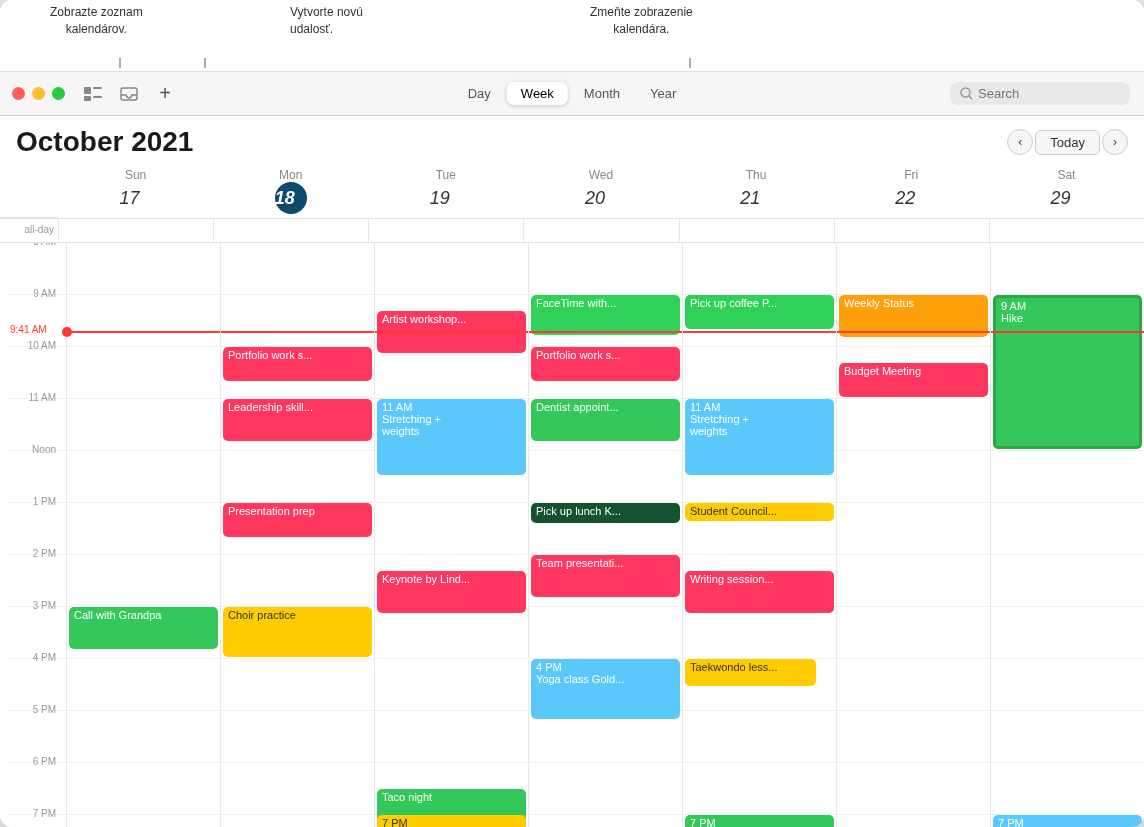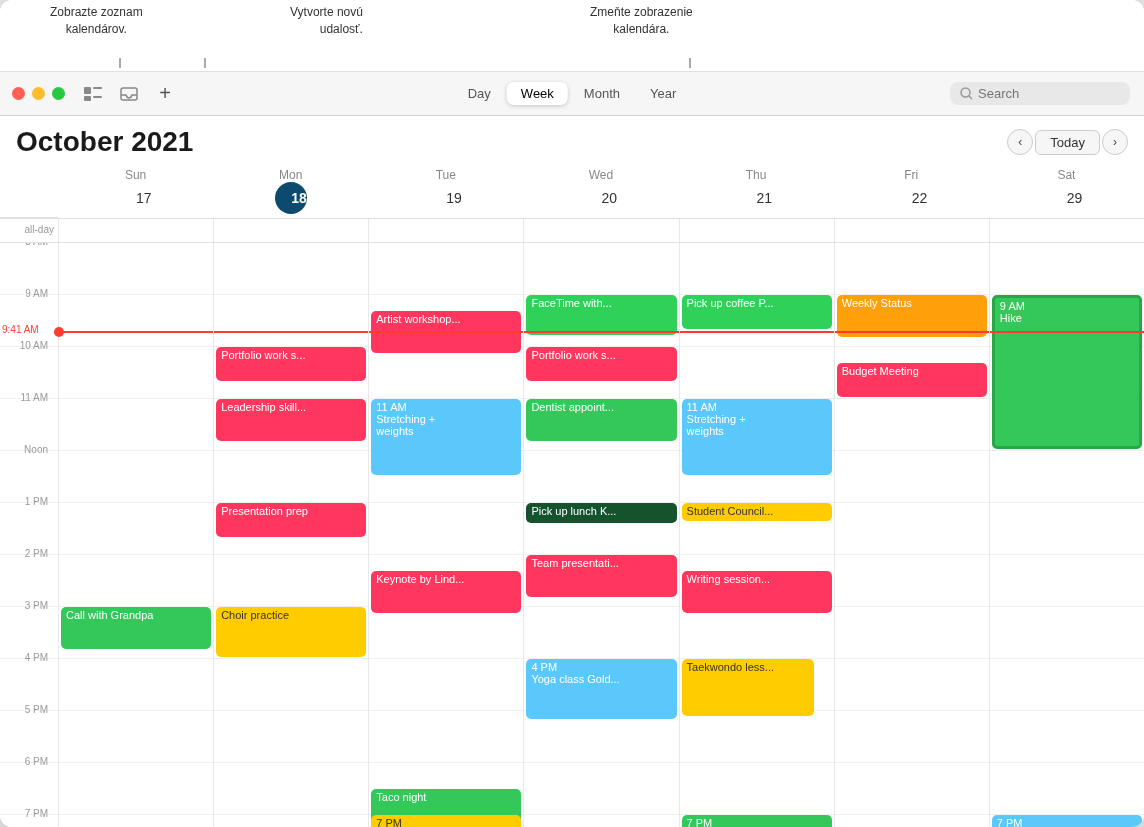--- a/index.html
+++ b/index.html
@@ -160,29 +160,30 @@
       background: #fff;
       padding: 0;
     }
     .day-header-cell {
       text-align: center;
       padding: 4px 0;
       font-size: 12px;
       color: #888;
     }
     .day-header-cell .day-num {
-      font-size: 14px;
+      font-size: 18px;
       font-weight: 400;
       color: #333;
       display: inline-block;
       width: 32px;
       height: 32px;
       line-height: 32px;
-      text-align: right;
+      text-align: left;
       border-radius: 50%;
+      font-style: italic;
     }
     .day-header-cell .day-num.today {
       background: #0c4a6e;
       color: #fff;
       font-weight: 600;
     }
     .day-label { font-size: 12px; color: #888; }
     
     .allday-row {
       display: grid;
@@ -196,20 +197,21 @@
       color: #999;
       padding: 5px 4px 0 4px;
       text-align: right;
     }
     
     .cal-grid-wrap {
       flex: 1;
       overflow-y: auto;
       position: relative;
       background: #fff;
+      padding-left: 8px;
     }
     .cal-grid {
       display: grid;
       grid-template-columns: 58px repeat(7, 1fr);
       position: relative;
     }
     .time-col {
       position: relative;
     }
     .time-slot {
@@ -255,21 +257,21 @@
   <div class="annotation-bar" style="height:72px; position:relative; background:#fff; border-bottom:1px solid #e0e0e0;">
     <svg style="position:absolute;top:0;left:0;width:100%;height:72px;pointer-events:none;" xmlns="http://www.w3.org/2000/svg">
 
       <line x1="120" y1="68" x2="120" y2="58" stroke="#555" stroke-width="1"></line>
 
       <line x1="205" y1="68" x2="205" y2="58" stroke="#555" stroke-width="1"></line>
 
       <line x1="690" y1="68" x2="690" y2="58" stroke="#555" stroke-width="1"></line>
     </svg>
     <div style="position:absolute;top:4px;left:50px;font-size:12px;color:#333;text-align:center;line-height:1.4;">Zobrazte zoznam<br>kalendárov.</div>
-    <div style="position:absolute;top:4px;left:290px;font-size:12px;color:#333;text-align:right;line-height:1.4;">Vytvorte novú<br>udalosť.</div>
+    <div style="position:absolute;top:4px;left:290px;font-size:12px;color:#333;text-align:left;line-height:1.4;">Vytvorte novú<br>udalosť.</div>
     <div style="position:absolute;top:4px;left:590px;font-size:12px;color:#333;text-align:center;line-height:1.4;">Zmeňte zobrazenie<br>kalendára.</div>
   </div>
 
   <div class="titlebar">
     <div class="traffic-lights">
       <div class="tl tl-close"></div>
       <div class="tl tl-min"></div>
       <div class="tl tl-max"></div>
     </div>
     <div class="toolbar-icons">
@@ -487,21 +489,21 @@
           <div class="day-slot"></div>
           <div class="day-slot"></div>
           <div class="day-slot"></div>
           <div class="day-slot"></div>
           <div class="day-slot"></div>
           <div class="day-slot"></div>
           <div class="event" style="top: 52px; left: 2px; right: 2px; height: 34.4px; background: rgb(48, 209, 88); color: rgb(255, 255, 255);">Pick up coffee  P...</div>
           <div class="event" style="top: 156px; left: 2px; right: 2px; height: 76px; background: rgb(90, 200, 250); color: rgb(255, 255, 255);">11 AM<br>Stretching +<br>weights</div>
           <div class="event" style="top: 260px; left: 2px; right: 2px; height: 18px; background: rgb(255, 204, 0); color: rgb(51, 51, 51);">Student Council...</div>
           <div class="event" style="top: 327.6px; left: 2px; right: 2px; height: 42.2px; background: rgb(255, 55, 95); color: rgb(255, 255, 255);">Writing session...</div>
-          <div class="event" style="top: 416px; left: 2px; right: 20px; height: 57px; background: rgb(255, 204, 0); color: rgb(51, 51, 51);">Taekwondo less...</div>
+          <div class="event" style="top: 416px; left: 2px; right: 20px; height: 27px; background: rgb(255, 204, 0); color: rgb(51, 51, 51);">Taekwondo less...</div>
           <div class="event" style="top: 572px; left: 2px; right: 2px; height: 29.2px; background: rgb(52, 199, 89); color: rgb(255, 255, 255);">7 PM</div>
           <div style="position: absolute; left: 0px; right: 0px; top: 87.5333px; height: 2px; background: rgb(255, 59, 48); z-index: 10;"></div>
         </div>
       <div class="day-col" id="day-col-5">
           <div class="day-slot"></div>
           <div class="day-slot"></div>
           <div class="day-slot"></div>
           <div class="day-slot"></div>
           <div class="day-slot"></div>
           <div class="day-slot"></div>

